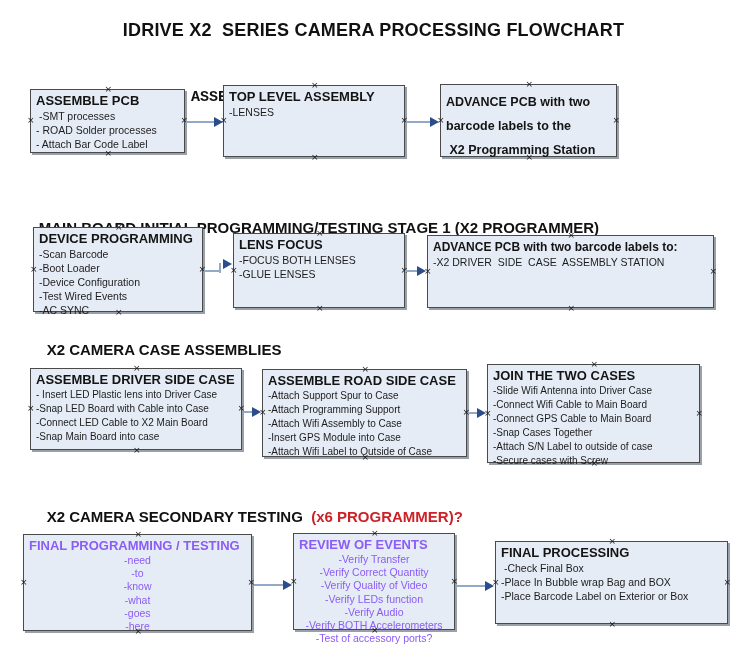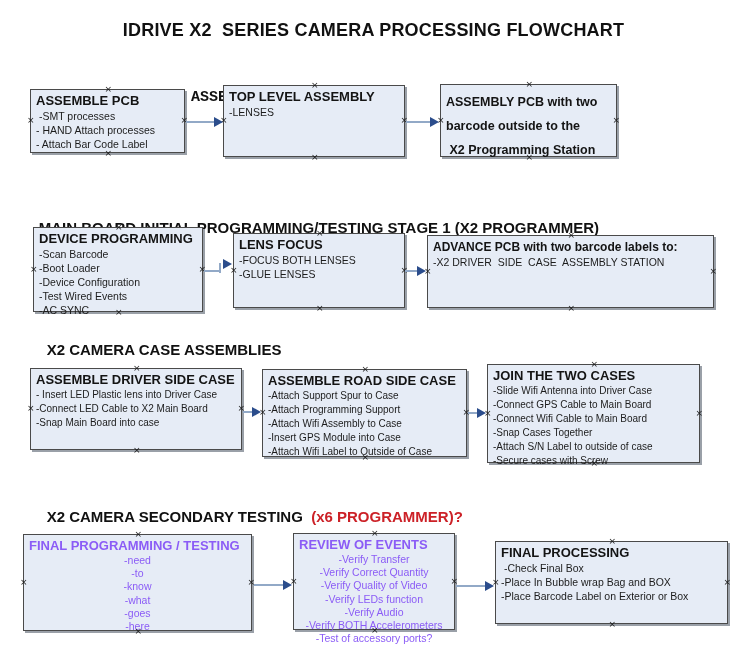--- a/index.html
+++ b/index.html
@@ -55,38 +55,38 @@
   <div class="sec-h" style="left:30px;top:324px;">
     <span>X2 CAMERA CASE ASSEMBLIES</span>
   </div>
   <div class="sec-h" style="left:30px;top:491px;">
     <span>X2 CAMERA SECONDARY TESTING</span><span class="red-part">  (x6 PROGRAMMER)?</span>
   </div>
 
   <div class="box" style="left:30px;top:89px;width:155px;height:64px;">
     <div class="bh">ASSEMBLE PCB</div>
     <div class="bi"> -SMT processes</div>
-    <div class="bi">- HAND Attach processes</div>
+    <div class="bi">- ROAD Solder processes</div>
     <div class="bi">- Attach Bar Code Label</div>
   <span class="xm xm-t">×</span>
       <span class="xm xm-b">×</span>
       <span class="xm xm-l">×</span>
       <span class="xm xm-r">×</span>
     </div>
   <div class="box" style="left:223px;top:85px;width:182px;height:72px;">
     <div class="bh">TOP LEVEL ASSEMBLY</div>
     <div class="bi">-LENSES</div>
   <span class="xm xm-t">×</span>
       <span class="xm xm-b">×</span>
       <span class="xm xm-l">×</span>
       <span class="xm xm-r">×</span>
     </div>
   <div class="box boldbox" style="left:440px;top:84px;width:177px;height:73px;">
-    <div class="bl">ASSEMBLY PCB with two</div>
-    <div class="bl">barcode outside to the</div>
+    <div class="bl">ADVANCE PCB with two</div>
+    <div class="bl">barcode labels to the</div>
     <div class="bl"> X2 Programming Station</div>
   <span class="xm xm-t">×</span>
       <span class="xm xm-b">×</span>
       <span class="xm xm-l">×</span>
       <span class="xm xm-r">×</span>
     </div>
 
   <div class="box" style="left:33px;top:227px;width:170px;height:85px;">
     <div class="bh">DEVICE PROGRAMMING</div>
     <div class="bi">-Scan Barcode</div>
@@ -113,20 +113,21 @@
     <div class="bi">-X2 DRIVER  SIDE  CASE  ASSEMBLY STATION</div>
   <span class="xm xm-t">×</span>
       <span class="xm xm-b">×</span>
       <span class="xm xm-l">×</span>
       <span class="xm xm-r">×</span>
     </div>
 
   <div class="box ism" style="left:30px;top:368px;width:212px;height:82px;">
     <div class="bh">ASSEMBLE DRIVER SIDE CASE</div>
     <div class="bi">- Insert LED Plastic lens into Driver Case</div>
+    <div class="bi">-Snap LED Board with Cable into Case</div>
     <div class="bi">-Connect LED Cable to X2 Main Board</div>
     <div class="bi">-Snap Main Board into case</div>
   <span class="xm xm-t">×</span>
       <span class="xm xm-b">×</span>
       <span class="xm xm-l">×</span>
       <span class="xm xm-r">×</span>
     </div>
   <div class="box ism" style="left:262px;top:369px;width:205px;height:88px;">
     <div class="bh">ASSEMBLE ROAD SIDE CASE</div>
     <div class="bi">-Attach Support Spur to Case</div>
@@ -135,22 +136,22 @@
     <div class="bi">-Insert GPS Module into Case</div>
     <div class="bi">-Attach Wifi Label to Outside of Case</div>
   <span class="xm xm-t">×</span>
       <span class="xm xm-b">×</span>
       <span class="xm xm-l">×</span>
       <span class="xm xm-r">×</span>
     </div>
   <div class="box ism" style="left:487px;top:364px;width:213px;height:99px;">
     <div class="bh">JOIN THE TWO CASES</div>
     <div class="bi">-Slide Wifi Antenna into Driver Case</div>
+    <div class="bi">-Connect Wifi Cable to Main Board</div>
     <div class="bi">-Connect GPS Cable to Main Board</div>
-    <div class="bi">-Connect Wifi Cable to Main Board</div>
     <div class="bi">-Snap Cases Together</div>
     <div class="bi">-Attach S/N Label to outside of case</div>
     <div class="bi">-Secure cases with Screw</div>
   <span class="xm xm-t">×</span>
       <span class="xm xm-b">×</span>
       <span class="xm xm-l">×</span>
       <span class="xm xm-r">×</span>
     </div>
 
   <div class="box redbox" style="left:23px;top:534px;width:229px;height:97px;">

